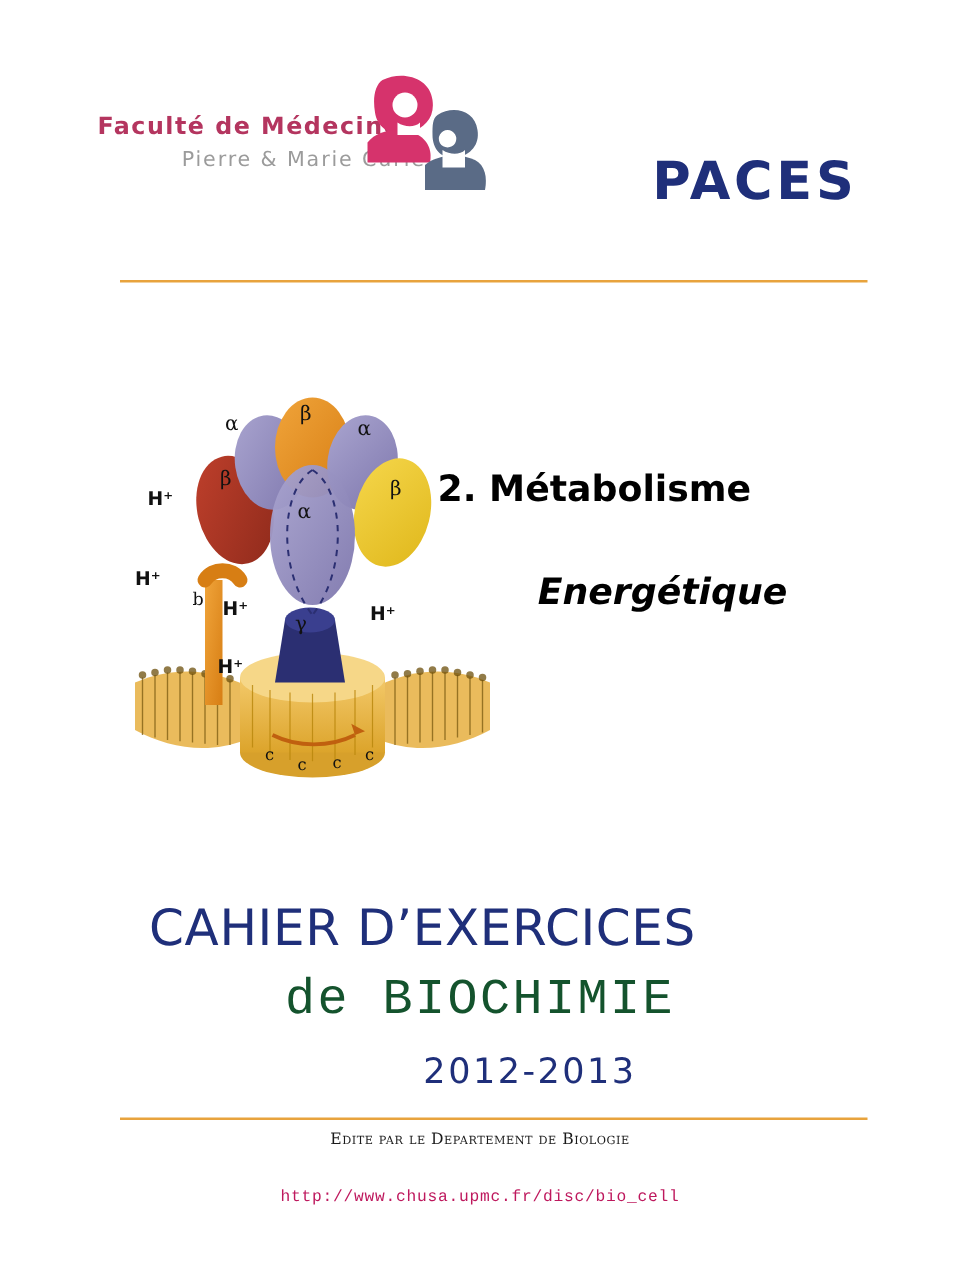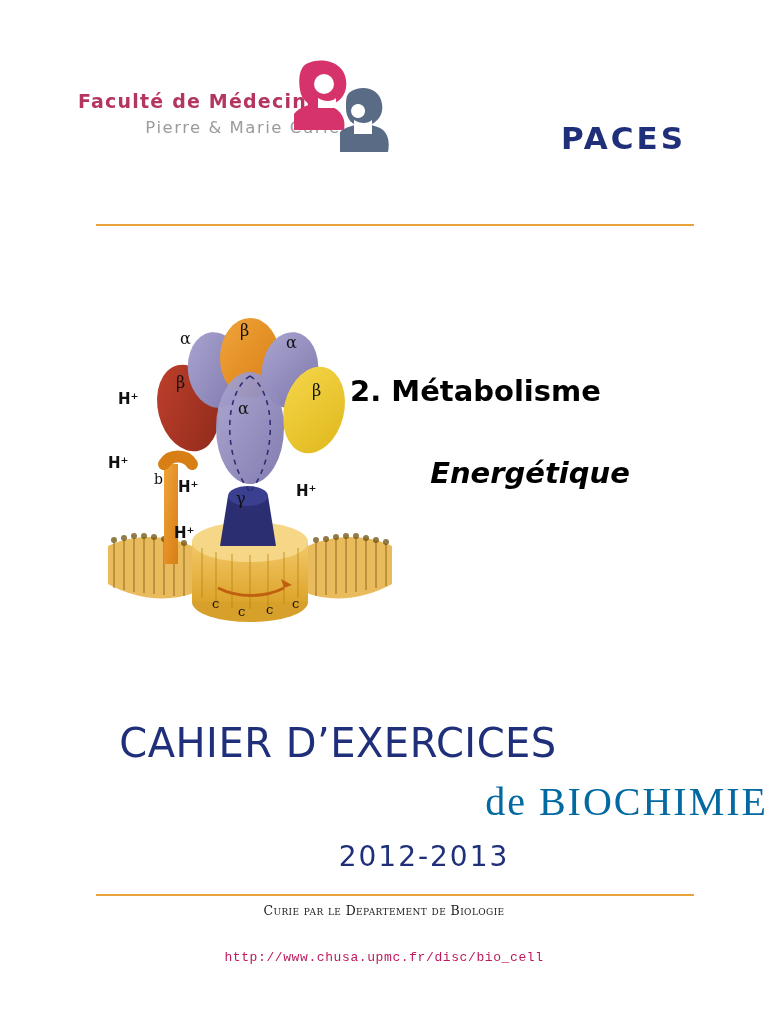--- a/index.html
+++ b/index.html
@@ -60,21 +60,21 @@
     left: 288px;
     top: 28px;
     width: 110px;
     height: 100px;
   }
   .paces {
     position: absolute;
     right: 82px;
     top: 90px;
     font-family: "DejaVu Sans", sans-serif;
-    font-size: 31px;
+    font-size: 42px;
     font-weight: 600;
     letter-spacing: 3px;
     color: #1f2f7a;
   }
   .rule-top {
     position: absolute;
     left: 96px;
     top: 224px;
     width: 598px;
     height: 2px;
@@ -120,23 +120,23 @@
     color: #1f2f7a;
     font-family: "DejaVu Sans", sans-serif;
     font-size: 40px;
     letter-spacing: 0.5px;
   }
   .biochimie {
     position: absolute;
     left: 0;
     top: 778px;
     width: 768px;
-    text-align: right;
-    color: #0369a1;
-    font-family: Liberation Serif, serif;
+    text-align: center;
+    color: #14532d;
+    font-family: Liberation Mono, monospace;
     font-size: 40px;
     letter-spacing: 2px;
   }
   .years {
     position: absolute;
     left: 0;
     top: 840px;
     width: 768px;
     text-align: center;
     color: #1f2f7a;
@@ -350,16 +350,16 @@
   <div class="title-block">
     <div class="title-line1">2. Métabolisme</div>
     <div class="title-line2">Energétique</div>
   </div>
 
   <div class="cahier">CAHIER D’EXERCICES</div>
   <div class="biochimie">de BIOCHIMIE</div>
   <div class="years">2012-2013</div>
 
   <div class="rule-bottom"></div>
-  <div class="edited">Curie par le Departement de Biologie</div>
+  <div class="edited">Edite par le Departement de Biologie</div>
   <div class="url">http://www.chusa.upmc.fr/disc/bio_cell</div>
 
 </div>
 
 </body></html>

